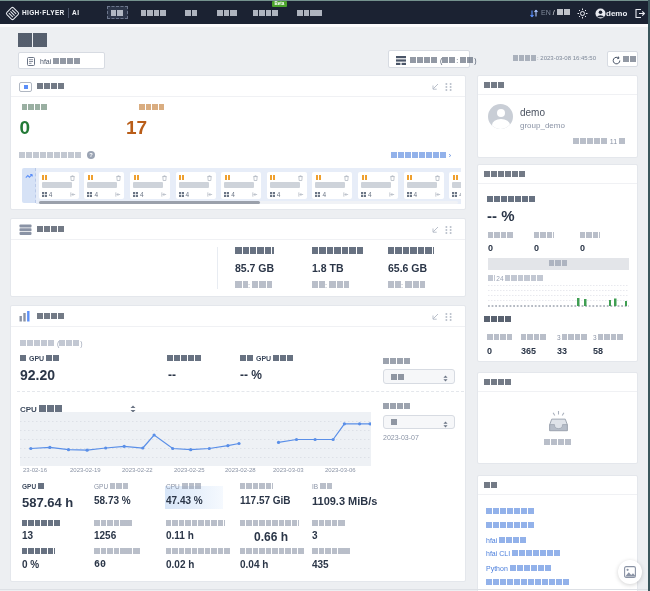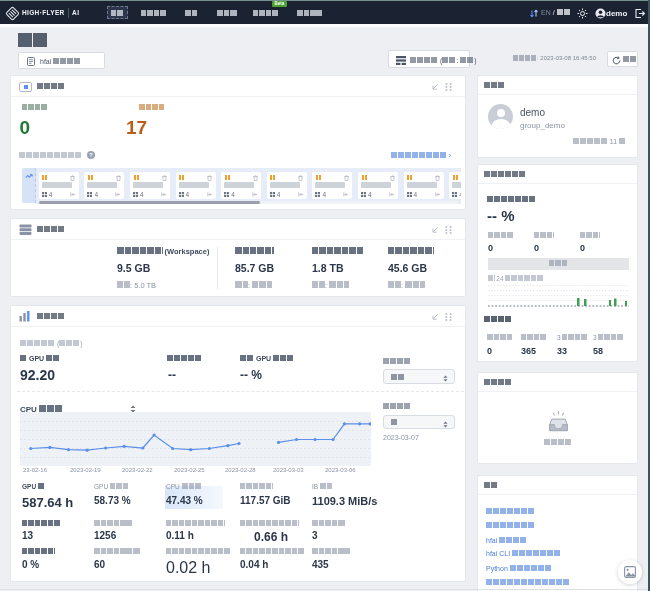--- a/index.html
+++ b/index.html
@@ -339,38 +339,33 @@
             <circle cx="1.4" cy="1" r="1"></circle>
             <circle cx="5.6" cy="1" r="1"></circle>
             <circle cx="1.4" cy="4" r="1"></circle>
             <circle cx="5.6" cy="4" r="1"></circle>
             <circle cx="1.4" cy="7" r="1"></circle>
             <circle cx="5.6" cy="7" r="1"></circle>
           </g>
         </svg>
       </div>
 <div class="abs" style="left:206px;top:28px;width:1px;height:42px;background:#e8ecf2;"></div>
-<div class="abs" style="left:106px;top:28px;">
-<div style="font-size:7.5px;font-weight:bold;color:#3d4a5e;white-space:nowrap;"><span class="cn cnb" style="width:45.5px;"></span> (Workspace)</div>
-<div style="font-size:10.5px;font-weight:bold;color:#2b3648;margin-top:6px;">9.5 GB</div>
-<div style="font-size:7.5px;color:#8a93a5;margin-top:6.5px;white-space:nowrap;"><span class="cn" style="width:13.0px;"></span>: 5.0 TB</div>
-      </div>
 <div class="abs" style="left:224px;top:28px;">
 <div style="font-size:7.5px;font-weight:bold;color:#3d4a5e;white-space:nowrap;"><span class="cn cnb" style="width:39.0px;"></span></div>
 <div style="font-size:10.5px;font-weight:bold;color:#2b3648;margin-top:6px;">85.7 GB</div>
 <div style="font-size:7.5px;color:#8a93a5;margin-top:6.5px;white-space:nowrap;"><span class="cn" style="width:13.0px;"></span>: <span class="cn" style="width:19.5px;"></span></div>
       </div>
 <div class="abs" style="left:301px;top:28px;">
 <div style="font-size:7.5px;font-weight:bold;color:#3d4a5e;white-space:nowrap;"><span class="cn cnb" style="width:52.0px;"></span></div>
 <div style="font-size:10.5px;font-weight:bold;color:#2b3648;margin-top:6px;">1.8 TB</div>
 <div style="font-size:7.5px;color:#8a93a5;margin-top:6.5px;white-space:nowrap;"><span class="cn" style="width:13.0px;"></span>: <span class="cn" style="width:19.5px;"></span></div>
       </div>
 <div class="abs" style="left:377px;top:28px;">
 <div style="font-size:7.5px;font-weight:bold;color:#3d4a5e;white-space:nowrap;"><span class="cn cnb" style="width:45.5px;"></span></div>
-<div style="font-size:10.5px;font-weight:bold;color:#2b3648;margin-top:6px;">45.6 GB</div>
+<div style="font-size:10.5px;font-weight:bold;color:#2b3648;margin-top:6px;">65.6 GB</div>
 <div style="font-size:7.5px;color:#8a93a5;margin-top:6.5px;white-space:nowrap;"><span class="cn" style="width:13.0px;"></span>: <span class="cn" style="width:19.5px;"></span></div>
       </div>
 </div>
 <div class="card" style="left:10px;top:305px;width:456px;height:277px;">
 <div class="abs" style="left:0;top:0;right:0;height:21px;border-bottom:1px solid #f0f1f4;">
 <svg class="abs" style="left:8px;top:5px;" width="12" height="11" viewBox="0 0 12 11">
           <g fill="#8a93a5">
             <rect x="0.5" y="5" width="2.4" height="5.5"></rect>
             <rect x="4.3" y="2" width="2.4" height="8.5"></rect>
             <rect x="8.1" y="0" width="2.4" height="10.5" fill="#5b8ff9"></rect>
@@ -478,23 +473,23 @@
 <div class="abs" style="left:83px;top:224px;font-size:10px;font-weight:bold;color:#2b3648;">1256</div>
 <div class="abs" style="left:155px;top:213.5px;font-size:6.5px;color:#8a93a5;"><span class="cn" style="width:58.5px;"></span></div>
 <div class="abs" style="left:155px;top:224px;font-size:10px;font-weight:bold;color:#2b3648;">0.11 h</div>
 <div class="abs" style="left:229px;top:213.5px;font-size:6.5px;color:#8a93a5;"><span class="cn" style="width:58.5px;"></span></div>
 <div class="abs" style="left:243px;top:224px;font-size:12px;font-weight:bold;color:#2b3648;">0.66 h</div>
 <div class="abs" style="left:301px;top:213.5px;font-size:6.5px;color:#8a93a5;"><span class="cn" style="width:32.5px;"></span></div>
 <div class="abs" style="left:301px;top:224px;font-size:10px;font-weight:bold;color:#2b3648;">3</div>
 <div class="abs" style="left:11px;top:242px;font-size:6.5px;color:#3d4a5e;font-weight:bold;"><span class="cn cnb" style="width:32.5px;"></span></div>
 <div class="abs" style="left:11px;top:252.5px;font-size:10px;font-weight:bold;color:#2b3648;">0 %</div>
 <div class="abs" style="left:83px;top:242px;font-size:6.5px;color:#8a93a5;"><span class="cn" style="width:45.5px;"></span></div>
-<div class="abs" style="left:83px;top:252.5px;font-size:10px;font-weight:bold;color:#2b3648;">60</div>
+<div class="abs" style="left:83px;top:252.5px;font-size:10px;font-weight:bold;color:#2b3648;font-family:Liberation Mono, monospace;">60</div>
 <div class="abs" style="left:155px;top:242px;font-size:6.5px;color:#8a93a5;"><span class="cn" style="width:65.0px;"></span></div>
-<div class="abs" style="left:155px;top:252.5px;font-size:16px;font-weight:normal;color:#2b3648;">0.02 h</div>
+<div class="abs" style="left:155px;top:252.5px;font-size:10px;font-weight:bold;color:#2b3648;">0.02 h</div>
 <div class="abs" style="left:229px;top:242px;font-size:6.5px;color:#8a93a5;"><span class="cn" style="width:65.0px;"></span></div>
 <div class="abs" style="left:229px;top:252.5px;font-size:10px;font-weight:bold;color:#2b3648;">0.04 h</div>
 <div class="abs" style="left:301px;top:242px;font-size:6.5px;color:#8a93a5;"><span class="cn" style="width:39.0px;"></span></div>
 <div class="abs" style="left:301px;top:252.5px;font-size:10px;font-weight:bold;color:#2b3648;">435</div>
 </div>
 <div class="card" style="left:477px;top:75px;width:161px;height:83px;">
 <div class="abs" style="left:0;top:0;right:0;height:19px;border-bottom:1px solid #f0f1f4;"></div>
 <div class="abs ht" style="left:6px;top:6px;font-size:7px;font-weight:bold;color:#2b3648;"><span class="cn cnb" style="width:21px;"></span></div>
 <div class="abs" style="left:10px;top:28px;width:25px;height:25px;border-radius:50%;background:#c9ced6;overflow:hidden;">
 <div class="abs" style="left:8.5px;top:5px;width:8px;height:8px;border-radius:50%;background:#fff;"></div>

